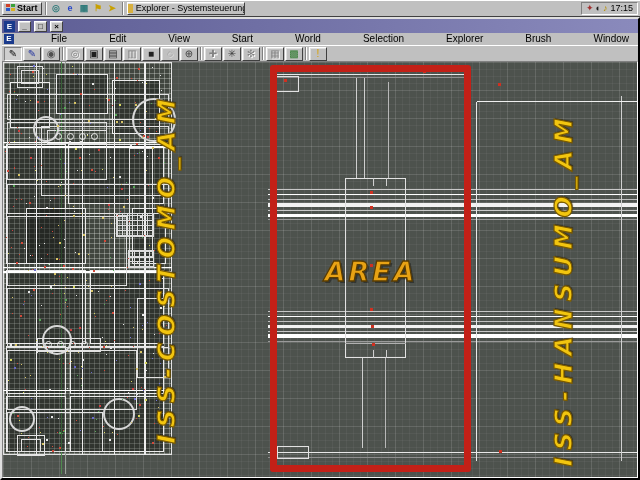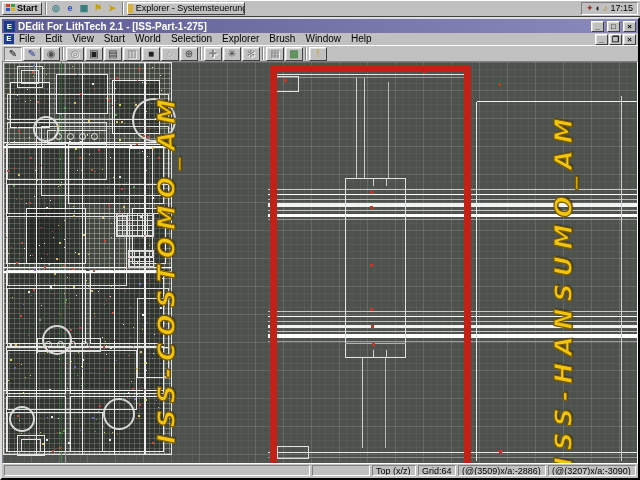--- a/index.html
+++ b/index.html
@@ -31,21 +31,21 @@
   
   #app { height:463px; display:flex; flex-direction:column;
     border:2px solid; border-color:#dfdfdf #000000 #000000 #dfdfdf; box-shadow:inset 1px 1px 0 #ffffff; background:#c0c0c0; }
   #titlebar { height:14px; display:flex; align-items:center; padding:1px 2px; gap:3px;
     background:linear-gradient(90deg,#5d5d94,#8a8abc); color:#fff; }
   #titlebar .title { font-size:10px; font-weight:bold; white-space:nowrap; overflow:hidden; flex:1; }
   .app-ico { width:11px; height:11px; background:#1a3a8c; color:#fff; font-size:8px; font-weight:bold;
     text-align:center; line-height:11px; flex:none; }
   .winctl { width:13px; height:11px; font-size:8px; font-weight:bold; line-height:9px; }
   #menubar { height:12px; display:flex; align-items:center; gap:0; padding:0 2px; font-size:10px; background:#c0c0c0; }
-  .menu-item { padding:0 5px; height:12px; line-height:12px; }
+  .menu-item { padding:0 5px; height:12px; line-height:12px;margin-left:32px; }
   #menubar .mdi-ctl { margin-left:auto; display:flex; gap:1px; }
   #toolbar { height:16px; display:flex; align-items:center; gap:1px; padding:0 2px; background:#c0c0c0;
     border-top:1px solid #ffffff; }
   .tool { width:18px; height:14px; font-size:10px; line-height:12px; }
   .tool.pressed { border-color:#808080 #ffffff #ffffff #808080; box-shadow:none; background:#cfcfcf; }
   .tool.disabled { color:#828282; text-shadow:1px 1px 0 #ffffff; }
 
   
   #canvas { position:relative; flex:1; overflow:hidden; cursor:crosshair;
     background-color:#4d524d;
@@ -121,21 +121,20 @@
         <span class="tray-ico" style="color: rgb(184, 144, 0);">♪</span>
       </span>
     <span>17:15</span>
   </div>
 </div>
 
 <div id="app">
 
   <div id="titlebar">
     <span class="app-ico">E</span>
-    <span class="title">DEdit For LithTech 2.1 - [ISS-Part-1-275]</span>
     <span class="winctl raised btn" style="color:#000">_</span>
     <span class="winctl raised btn" style="color:#000">□</span>
     <span class="winctl raised btn" style="color:#000">×</span>
   </div>
 
   <div id="menubar">
     <span class="app-ico" style="width:10px;height:10px;line-height:10px;">E</span>
     <span id="menu-items" style="display:flex;">
         <span class="menu-item">File</span>
         <span class="menu-item">Edit</span>
@@ -622,20 +621,21 @@
         <div class="dot" style="left: 61.4131px; top: 185.11px; width: 1px; height: 1px; background: rgb(232, 232, 232); z-index: 13;"></div>
         <div class="dot" style="left: 76.0798px; top: 328.179px; width: 1px; height: 1px; background: rgb(232, 232, 232); z-index: 13;"></div>
         <div class="dot" style="left: 50.727px; top: 221.761px; width: 1px; height: 1px; background: rgb(216, 196, 101); z-index: 13;"></div>
         <div class="dot" style="left: 150.042px; top: 290.692px; width: 1px; height: 1px; background: rgb(232, 232, 232); z-index: 13;"></div>
         <div class="dot" style="left: 53.7129px; top: 63.0674px; width: 2px; height: 2px; background: rgb(216, 196, 101); z-index: 13;"></div>
         <div class="dot" style="left: 28.0065px; top: 232.811px; width: 1px; height: 1px; background: rgb(104, 104, 200); z-index: 13;"></div>
       </div>
 
     <div class="vlabel" style="left: 163px; top: 206px; color: rgb(242, 197, 15);">ISS-COSTOMO_AM</div>
     <div class="vlabel" style="left: 560px; top: 227px; color: rgb(242, 197, 15);">ISS-HANSUMO_AM</div>
+    <div class="dlabel" style="left: 368px; top: 209px; color: rgb(232, 162, 20);">AREA</div>
 
     <div id="deactivated-box" style="border-color: rgb(195, 32, 23);"></div>
   <div class="abs" style="left: 58px; top: 0px; width: 1px; height: 412px; background: rgb(78, 138, 78); z-index: 4;"></div>
       <div class="abs" style="left: 62px; top: 0px; width: 1px; height: 412px; background: rgb(154, 162, 154); z-index: 4;"></div>
       <div class="abs" style="left: 265px; top: 127px; width: 375px; height: 1px; background: rgb(200, 200, 200); z-index: 6;"></div>
       <div class="abs" style="left: 265px; top: 132px; width: 375px; height: 1px; background: rgb(255, 255, 255); z-index: 6;"></div>
       <div class="abs" style="left: 265px; top: 137px; width: 375px; height: 1px; background: rgb(192, 192, 192); z-index: 6;"></div>
       <div class="abs" style="left: 265px; top: 141px; width: 375px; height: 4px; background: rgb(242, 242, 242); z-index: 6;"></div>
       <div class="abs" style="left: 265px; top: 148px; width: 375px; height: 1px; background: rgb(200, 200, 200); z-index: 6;"></div>
       <div class="abs" style="left: 265px; top: 152px; width: 375px; height: 3px; background: rgb(255, 255, 255); z-index: 6;"></div>
@@ -672,21 +672,13 @@
       <div class="abs" style="left: 369px; top: 281px; width: 3px; height: 3px; background: rgb(208, 48, 32); z-index: 30;"></div>
       <div class="abs" style="left: 281px; top: 17px; width: 3px; height: 3px; background: rgb(208, 48, 32); z-index: 30;"></div>
       <div class="abs" style="left: 420px; top: 8px; width: 3px; height: 3px; background: rgb(208, 48, 32); z-index: 30;"></div>
       <div class="abs" style="left: 473px; top: 40px; width: 1px; height: 359px; background: rgb(232, 232, 232); z-index: 10;"></div>
       <div class="abs" style="left: 618px; top: 34px; width: 1px; height: 365px; background: rgb(208, 208, 208); z-index: 10;"></div>
       <div class="abs" style="left: 474px; top: 39px; width: 166px; height: 1px; background: rgb(240, 240, 240); z-index: 10;"></div>
       <div class="abs" style="left: 495px; top: 21px; width: 3px; height: 3px; background: rgb(208, 48, 32); z-index: 30;"></div>
       <div class="abs" style="left: 496px; top: 388px; width: 3px; height: 3px; background: rgb(208, 48, 32); z-index: 30;"></div>
     </div>
 
-  <div id="statusbar">
-    <span class="status-cell sunken" style="flex:1"></span>
-    <span class="status-cell sunken" style="width:58px"></span>
-    <span class="status-cell sunken" style="width:44px">Top (x/z)</span>
-    <span class="status-cell sunken" style="width:38px">Grid:64</span>
-    <span class="status-cell sunken" style="width:88px">(@(3509)x/a:-2886)</span>
-    <span class="status-cell sunken" style="width:88px">(@(3207)x/a:-3090)</span>
-  </div>
 </div>
 
 </body></html>

